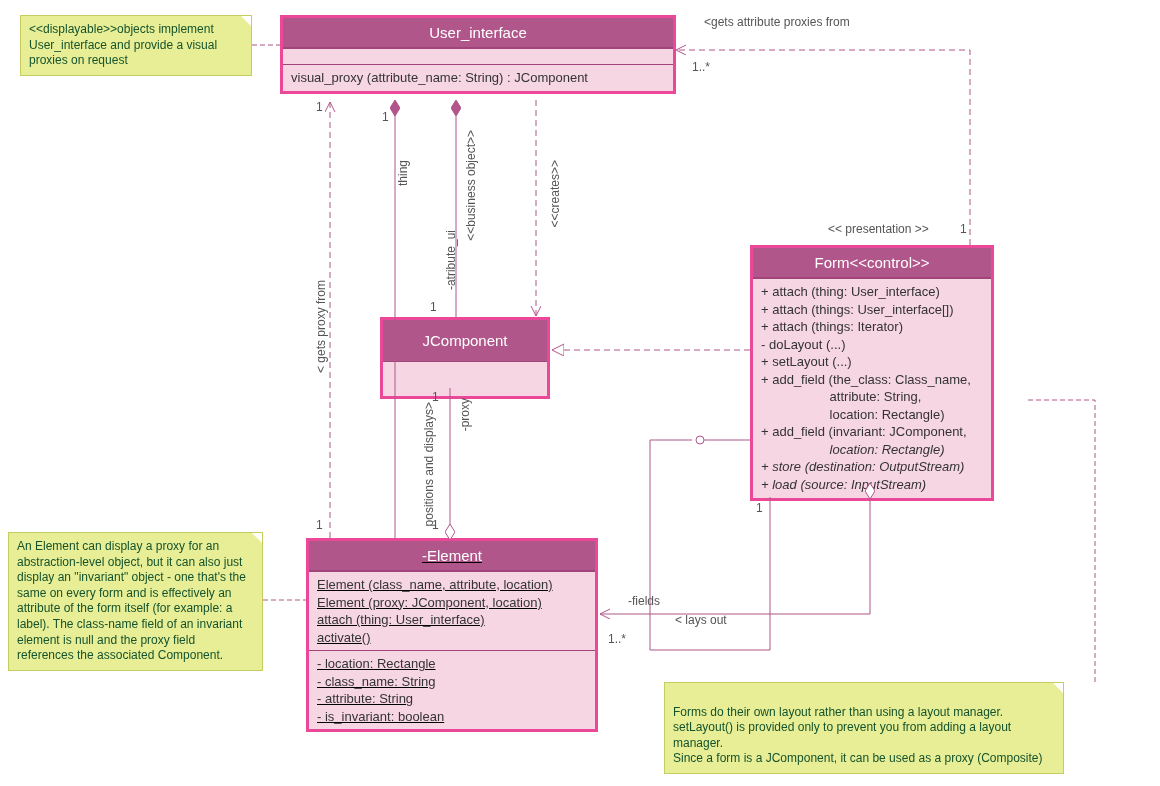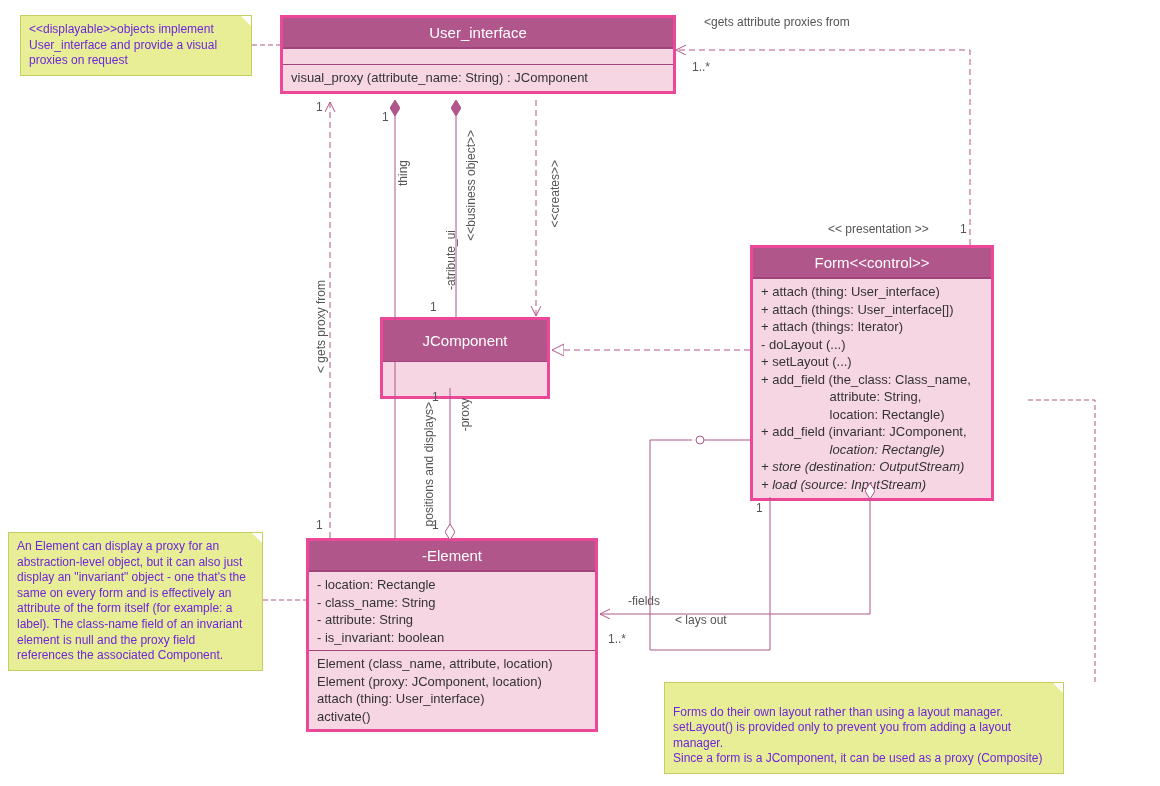--- a/index.html
+++ b/index.html
@@ -1,21 +1,21 @@
 <!DOCTYPE html>
 <html><head>
 <meta charset="utf-8">
 <style>
   * { box-sizing: border-box; margin: 0; padding: 0; }
   body { width: 1160px; height: 786px; position: relative; font-family: Arial, sans-serif; background: #fff; font-size: 13px; }
   .class-box { position: absolute; border: 3px solid #ec4899; background: #f7d6e4; }
   .class-header { background: #b0568a; color: #fff; text-align: center; padding: 6px 4px; font-size: 15px; border-bottom: 1px solid #a0447a; }
   .class-section { padding: 4px 8px; border-top: 1px solid #a0447a; line-height: 1.35; font-size: 13px; color: #333; }
   .class-section:first-of-type { border-top: none; }
-  .note { position: absolute; background: #e8ee96; border: 1px solid #c5cd60; padding: 6px 8px; font-size: 12px; line-height: 1.3; color: #6d28d9; }
+  .note { position: absolute; background: #e8ee96; border: 1px solid #c5cd60; padding: 6px 8px; font-size: 12px; line-height: 1.3; color: #14532d; }
   .note::before { content: ""; position: absolute; top: 0; right: 0; width: 0; height: 0; border-right: 10px solid #fff; border-bottom: 10px solid transparent; }
   .label { position: absolute; font-size: 12px; color: #555; white-space: nowrap; }
   .vlabel { writing-mode: vertical-rl; transform: rotate(180deg); }
   svg { position: absolute; top: 0; left: 0; pointer-events: none; }
   .italic { font-style: italic; }
 </style>
 </head>
 <body>
 
 <div class="note" style="left:20px; top:15px; width:232px;">
@@ -53,33 +53,33 @@
     <div>+ add_field (the_class: Class_name,</div>
     <div style="white-space:pre;">                   attribute: String,</div>
     <div style="white-space:pre;">                   location: Rectangle)</div>
     <div>+ add_field (invariant: JComponent,</div>
     <div class="italic" style="white-space:pre;">                   location: Rectangle)</div>
     <div class="italic">+ store (destination: OutputStream)</div>
     <div class="italic">+ load (source: InputStream)</div>
   </div>
 </div>
 
-<div class="class-box" style="left:306px; top:538px; width:292px;">
+<div class="class-box" style="left:306px; top:538px; width:292px;text-decoration:underline;">
   <div class="class-header">-Element</div>
+  <div class="class-section">
+    <div>Element (class_name, attribute, location)</div>
+    <div>Element (proxy: JComponent, location)</div>
+    <div>attach (thing: User_interface)</div>
+    <div>activate()</div>
+  </div>
   <div class="class-section">
     <div>- location: Rectangle</div>
     <div>- class_name: String</div>
     <div>- attribute: String</div>
     <div>- is_invariant: boolean</div>
-  </div>
-  <div class="class-section">
-    <div>Element (class_name, attribute, location)</div>
-    <div>Element (proxy: JComponent, location)</div>
-    <div>attach (thing: User_interface)</div>
-    <div>activate()</div>
   </div>
 </div>
 
 <div class="label" style="left:704px; top:15px;">
   <div>&lt;gets attribute proxies from</div>
 </div>
 <div class="label" style="left:692px; top:60px;">1..*</div>
 
 <div class="label" style="left:828px; top:222px;">&lt;&lt; presentation &gt;&gt;</div>
 <div class="label" style="left:960px; top:222px;">1</div>

